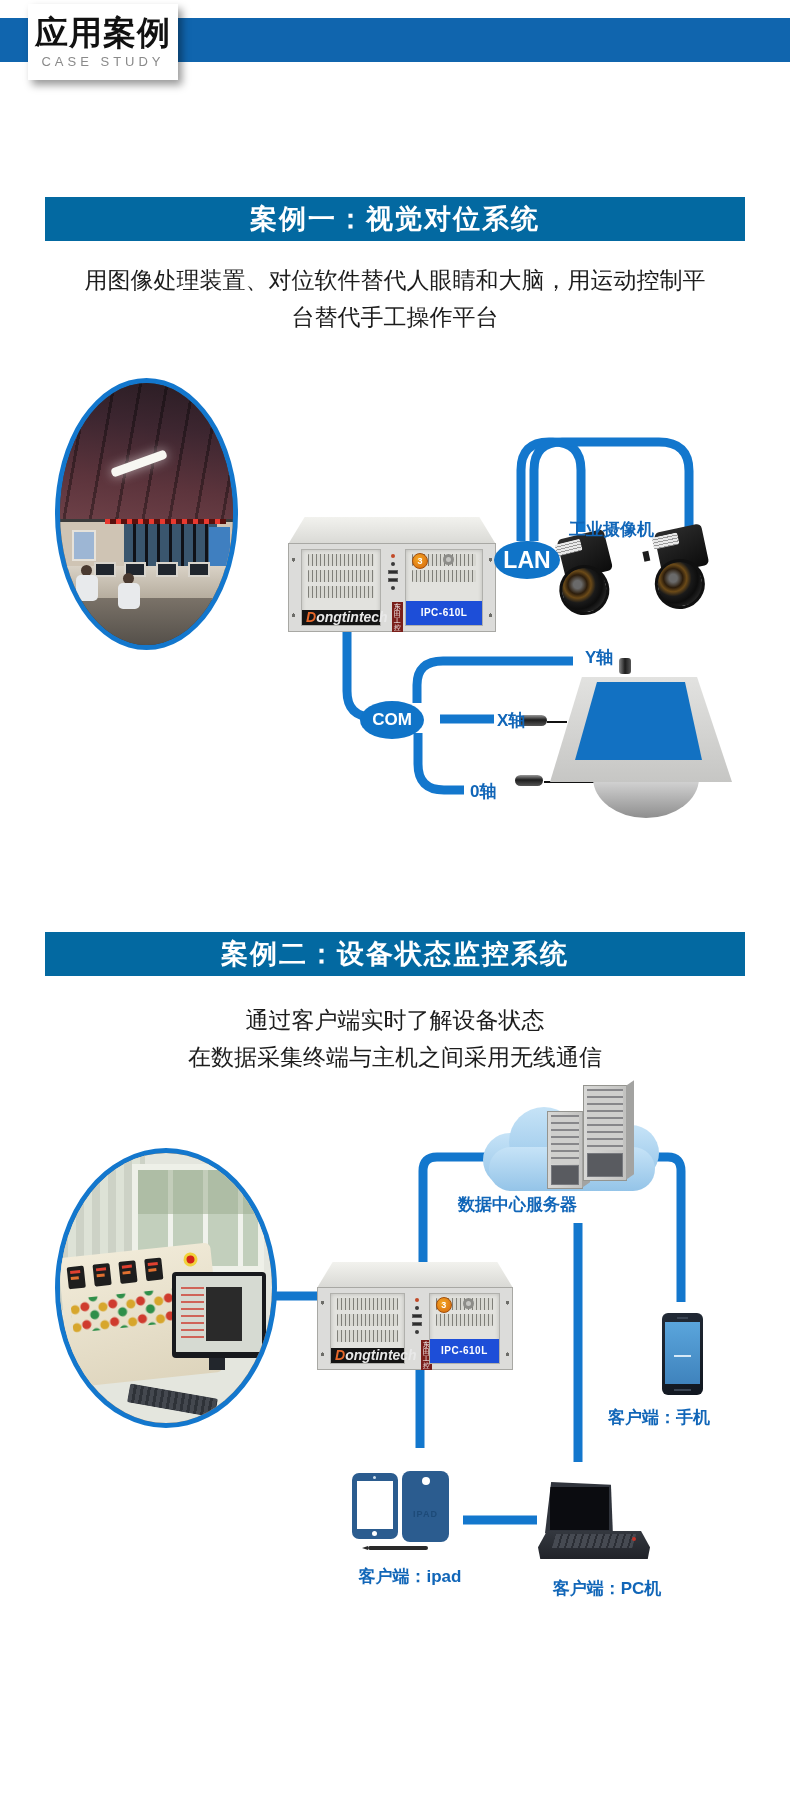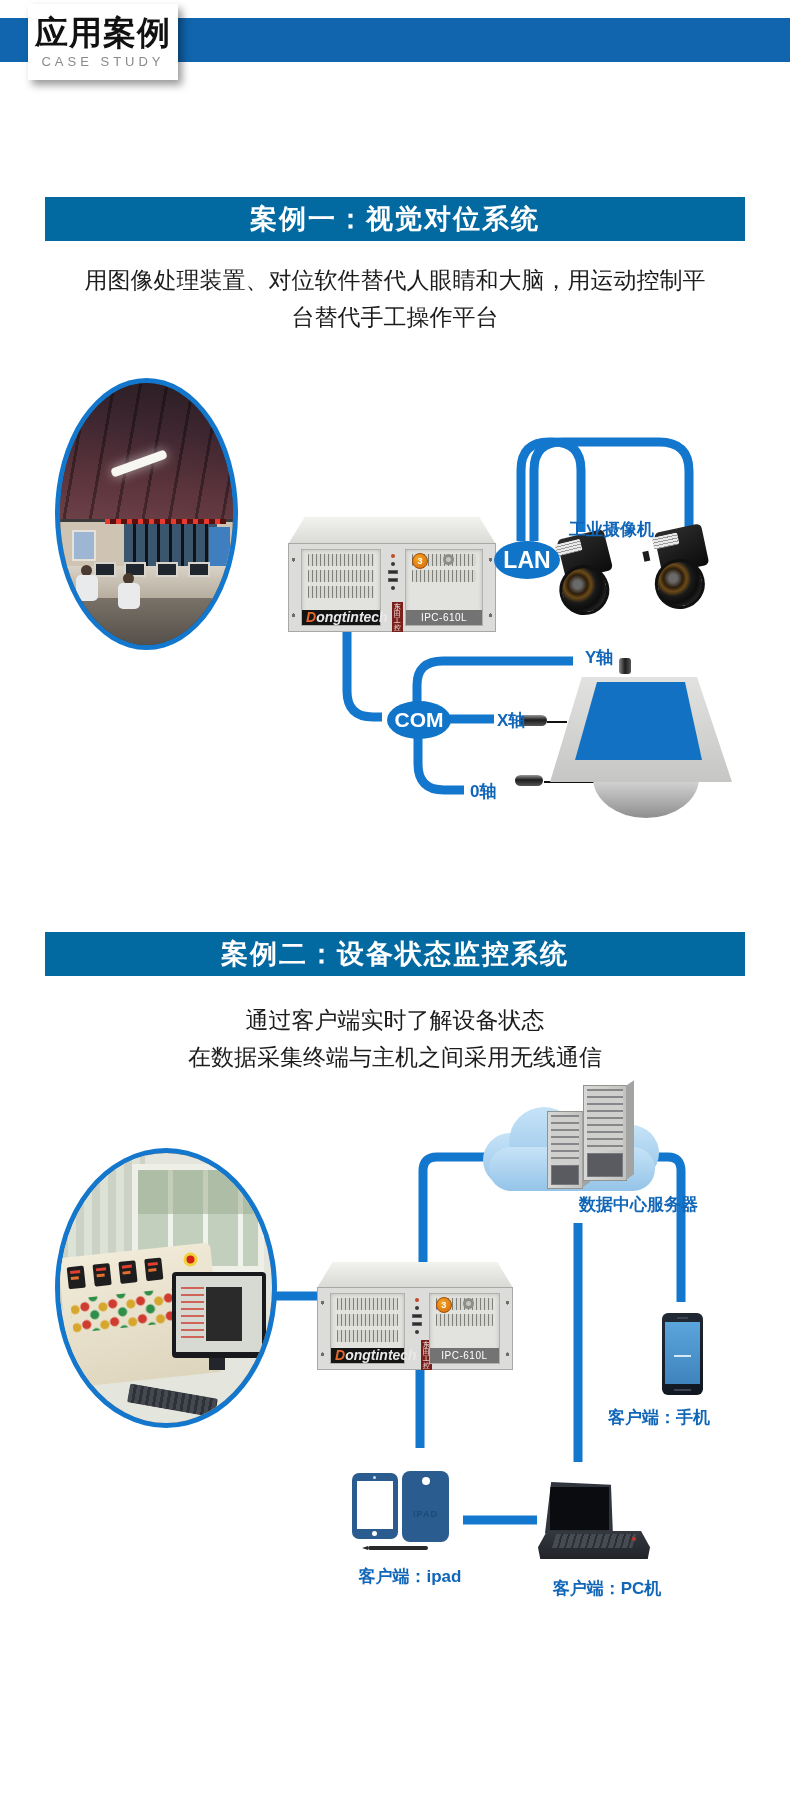--- a/index.html
+++ b/index.html
@@ -102,22 +102,22 @@
   .bay-left{width:44%}
   .bay-right{flex:1}
   .slats{height:12px;margin:4px 6px 0;border-radius:1px;
      background:repeating-linear-gradient(90deg,#7f7f79 0 1px,#d8d8d2 1px 4px)}
   .bay-right .slats:first-of-type{margin-top:22px}
   .brand-strip{position:absolute;left:0;right:0;bottom:0;height:15px;background:#141414;
      display:flex;align-items:center;gap:4px;padding:0 4px}
   .brand{display:block;color:#e9e9e9;font-style:italic;font-weight:bold;font-size:14px}
   .brand::first-letter{color:#e8682a}
   .brand-badge{background:#7a1f1a;color:#fff;font-size:7px;padding:1px 2px;line-height:1}
-  .model-strip{position:absolute;left:0;right:0;bottom:0;height:15px;background:#737373;
-     color:#fff;font-weight:normal;font-size:10px;letter-spacing:.5px;
+  .model-strip{position:absolute;left:0;right:0;bottom:0;height:24px;background:#1d4ed8;
+     color:#fff;font-weight:bold;font-size:10px;letter-spacing:.5px;
      display:flex;align-items:center;justify-content:center}
   .medal{position:absolute;left:6px;top:3px;width:16px;height:16px;border-radius:50%;
      background:radial-gradient(circle at 40% 35%,#f5a623,#d3670f);border:1px solid #a34e08;
      color:#fff;font-size:9px;font-weight:bold;display:flex;align-items:center;justify-content:center;z-index:2}
   .lock{position:absolute;left:48%;top:4px;width:11px;height:11px;border-radius:50%;
      border:3px solid #8d8d89;background:#c6c6c2;z-index:2}
   .ch-center{width:18px;display:flex;flex-direction:column;align-items:center;gap:4px;padding-top:5px}
   .led{width:4px;height:4px;border-radius:50%;background:#3a3a3a}
   .led.on{background:#c24a28}
   .usb{width:10px;height:4px;background:#2e2e2e;border:1px solid #606060}
@@ -284,21 +284,21 @@
           <div class="slats"></div>
           <div class="slats"></div>
           <div class="model-strip">IPC-610L</div>
         </div>
       </div>
       <div class="ch-ear"></div>
     </div>
   </div>
 
   <div class="abs node" style="left:494px;top:171px;width:66px;height:38px;font-size:23px">LAN</div>
-  <div class="abs node" style="left:387px;top:331px;width:64px;height:38px;font-size:21px">COM</div>
+  <div class="abs node" style="left:360px;top:331px;width:64px;height:38px;font-size:17px">COM</div>
 
   <div class="abs blabel" style="left:569px;top:148px">工业摄像机</div>
   <div class="abs camera" style="left:556px;top:164px;transform:rotate(-14deg)">
     <div class="cam-body"></div>
     <div class="cam-tag"></div>
     <div class="cam-knob"></div>
     <div class="cam-lens"></div>
   </div>
   <div class="abs camera" style="left:652px;top:158px;transform:rotate(-12deg)">
     <div class="cam-body"></div>
@@ -345,21 +345,21 @@
     </div>
     <div class="srv srv-small">
       <div class="slots"></div>
       <div class="door"></div>
     </div>
     <div class="srv srv-big">
       <div class="slots"></div>
       <div class="door"></div>
     </div>
   </div>
-  <div class="abs blabel" style="left:458px;top:133px;width:240px;text-align:right">数据中心服务器</div>
+  <div class="abs blabel" style="left:458px;top:133px;width:240px;text-align:left">数据中心服务器</div>
 
   <div class="abs z2 photo-ellipse" style="left:55px;top:88px;width:222px;height:280px">
     <div class="e2-bg"></div>
     <div class="e2-wallstripes"></div>
     <div class="e2-window">
       <div class="e2-blind"></div>
     </div>
     <div class="e2-cabinet">
       <div class="e2-meter" style="left:8px"></div>
       <div class="e2-meter" style="left:34px"></div>

